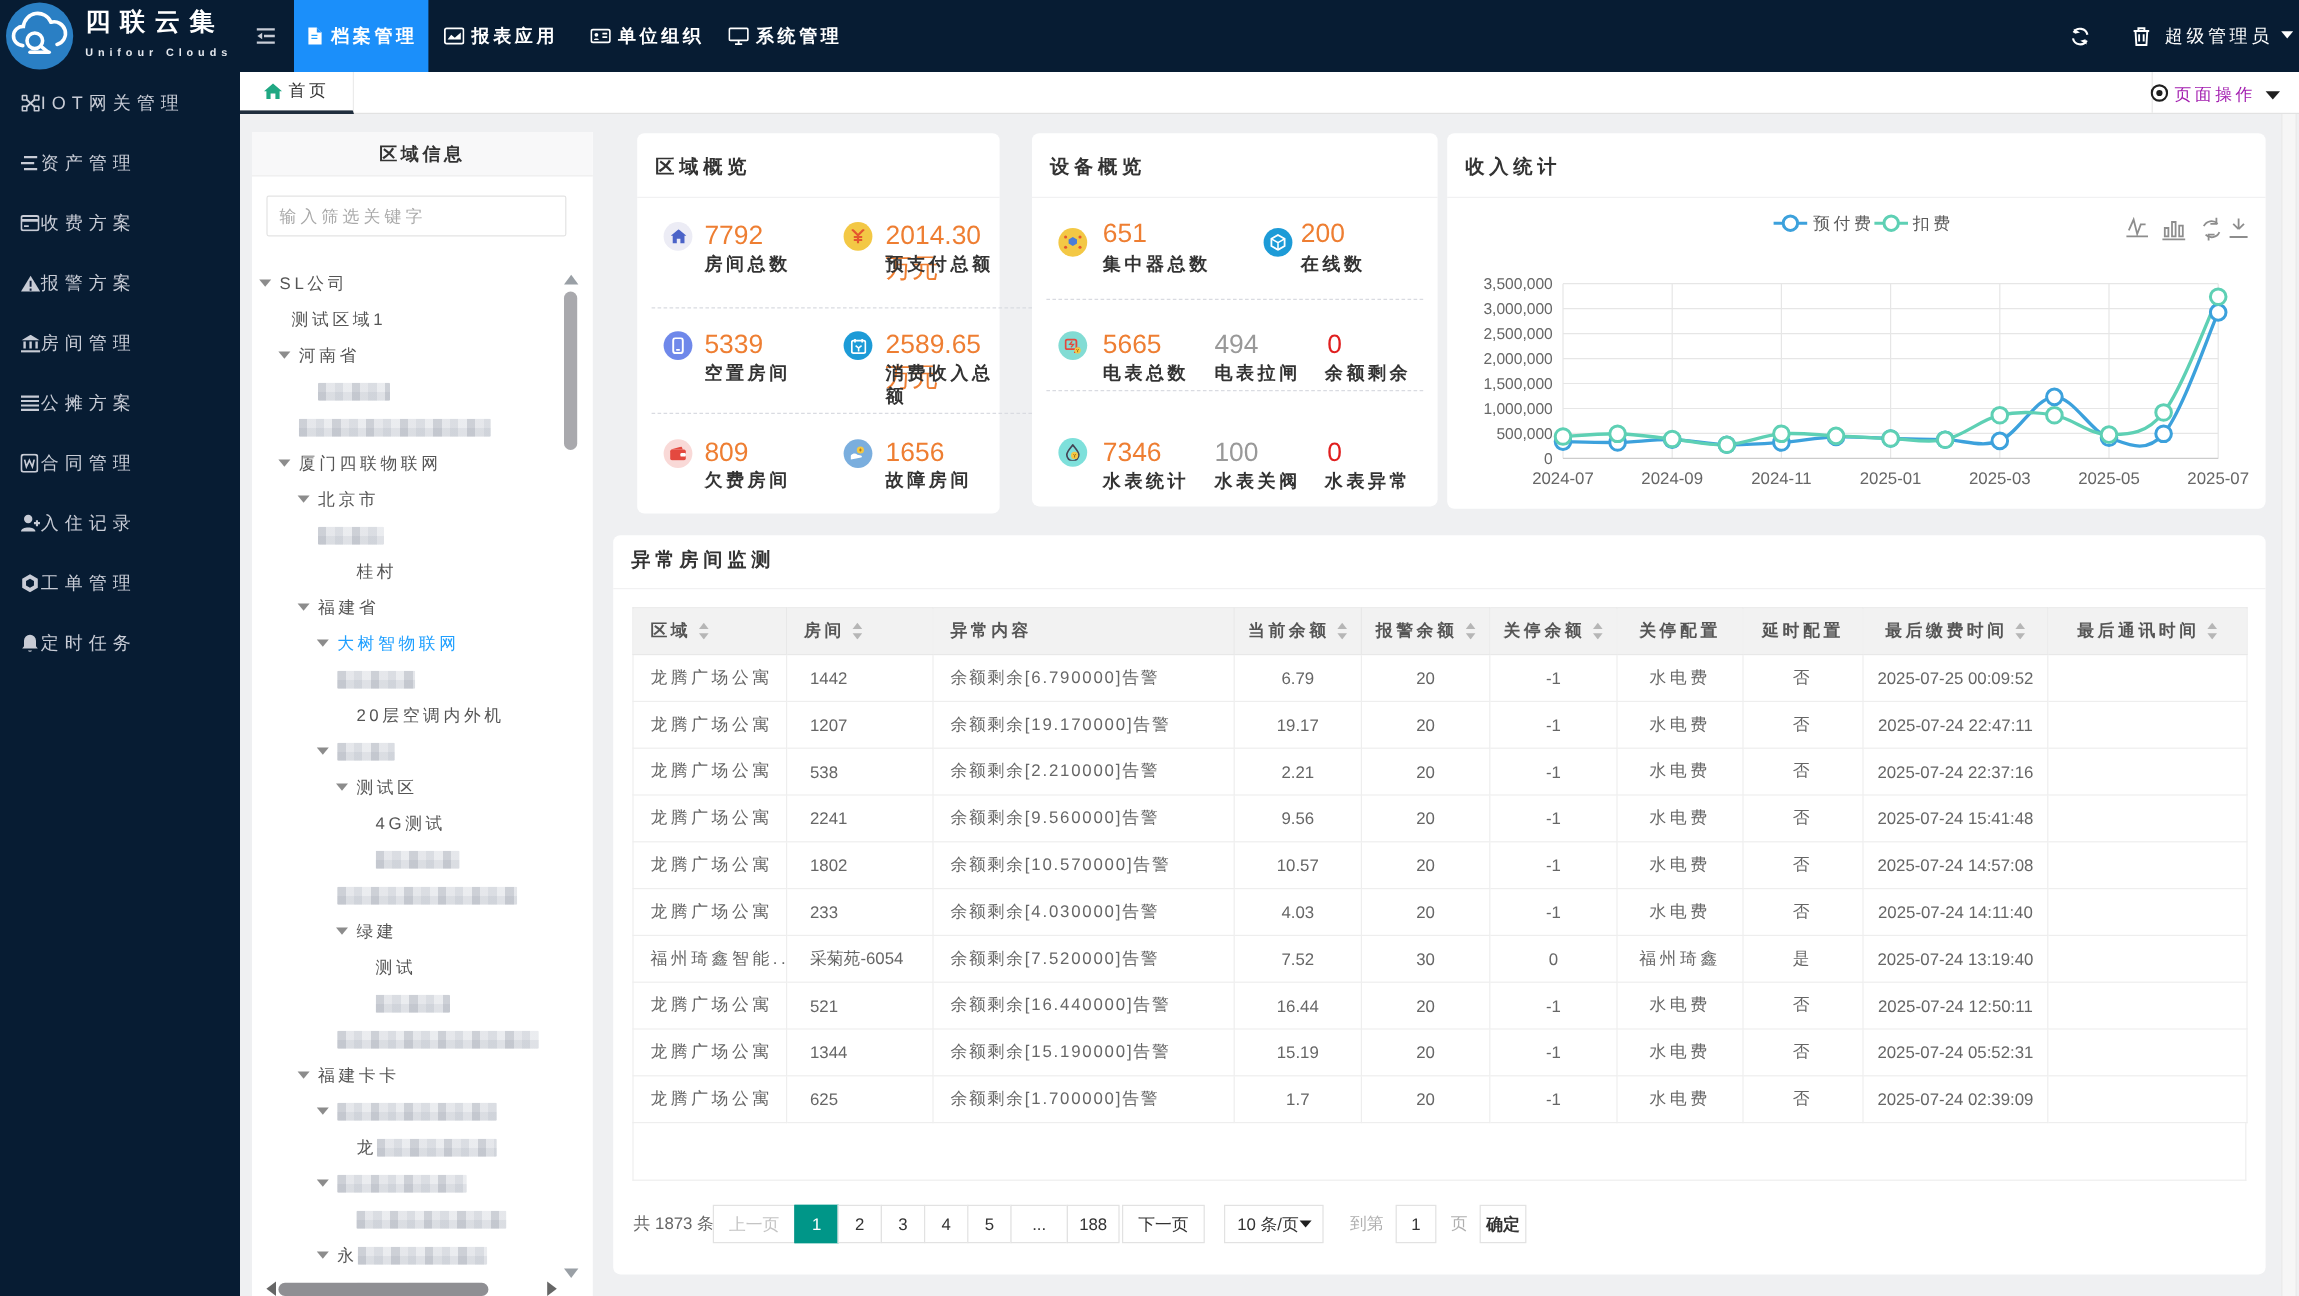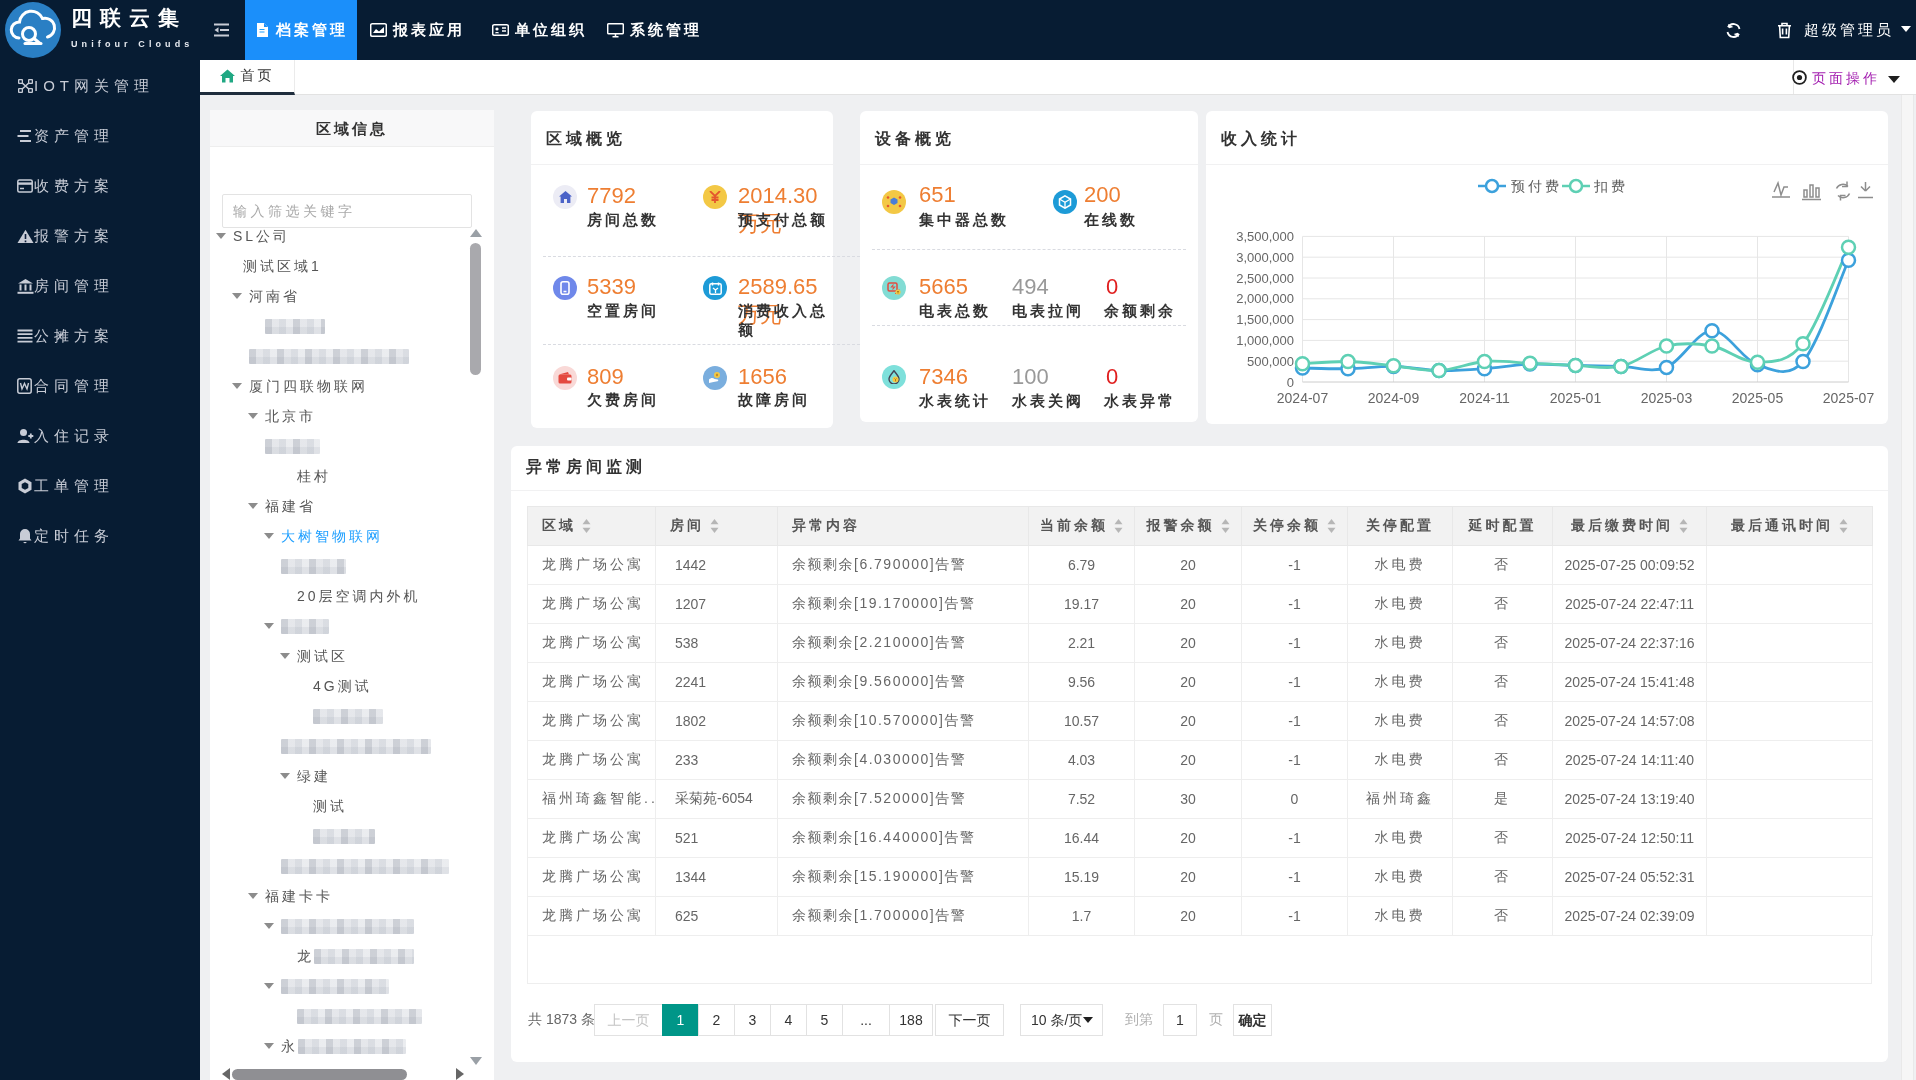--- a/index.html
+++ b/index.html
@@ -31,21 +31,21 @@
 
 #tabrow { position:absolute; left:200px; top:60px; width:1716px; height:35px; background:#fff; border-bottom:1px solid #e2e2e2; }
 #hometab { position:absolute; left:0px; top:0px; width:95px; height:35px; background:#fff; border-right:1px solid #ebebeb; border-bottom:3px solid #1f2d3d; font-size:14px; color:#333; display:flex; align-items:center; justify-content:center; letter-spacing:3px; }
 #pageops { position:absolute; right:16px; top:8px; font-size:14px; color:#a21caf; letter-spacing:3px; }
 #pocaret { display:inline-block; width:0; height:0; border-left:6px solid transparent; border-right:6px solid transparent; border-top:7px solid #1f1f1f; margin-left:8px; }
 #tabsep { position:absolute; left:1593px; top:0; width:1px; height:34px; background:#e8e8e8; }
 
 
 #leftpanel { position:absolute; left:210px; top:110px; width:284px; height:970px; background:#fff; }
 #lp-head { position:absolute; left:0; top:0; width:284px; height:37px; background:#f8f8f9; border-bottom:1px solid #eee; text-align:center; line-height:37px; font-size:15px; font-weight:bold; color:#333; letter-spacing:3px; }
-#lp-search { position:absolute; left:12px; top:53px; width:250px; height:34px; border:1px solid #e3e3e3; border-radius:2px; background:#fff;margin-top:31px; }
+#lp-search { position:absolute; left:12px; top:53px; width:250px; height:34px; border:1px solid #e3e3e3; border-radius:2px; background:#fff; }
 #lp-search span { position:absolute; left:10px; top:8px; color:#a9a9a9; font-size:14px; letter-spacing:3.5px; }
 .treerow { position:absolute; height:30px; line-height:30px; font-size:14px; color:#555; white-space:nowrap; letter-spacing:3px; }
 .tarrow { display:inline-block; width:0; height:0; border-left:5px solid transparent; border-right:5px solid transparent; border-top:6px solid #8c8c8c; margin-right:7px; position:relative; top:-2px; }
 .pix { display:inline-block; height:15px; border-radius:1px; position:relative; top:3px;
   background:
    repeating-linear-gradient(90deg, rgba(170,175,185,.5) 0 7px, rgba(214,217,223,.4) 7px 14px, rgba(192,197,206,.45) 14px 21px, rgba(226,229,233,.35) 21px 28px),
    repeating-linear-gradient(0deg, rgba(200,204,212,.6) 0 7px, rgba(230,232,236,.6) 7px 15px);
 }
 #vsb-up { position:absolute; left:260px; top:119px; width:0; height:0; border-left:6px solid transparent; border-right:6px solid transparent; border-bottom:8px solid #9aa0a6; }
 #vsb-dn { position:absolute; left:260px; top:947px; width:0; height:0; border-left:6px solid transparent; border-right:6px solid transparent; border-top:8px solid #9aa0a6; }

